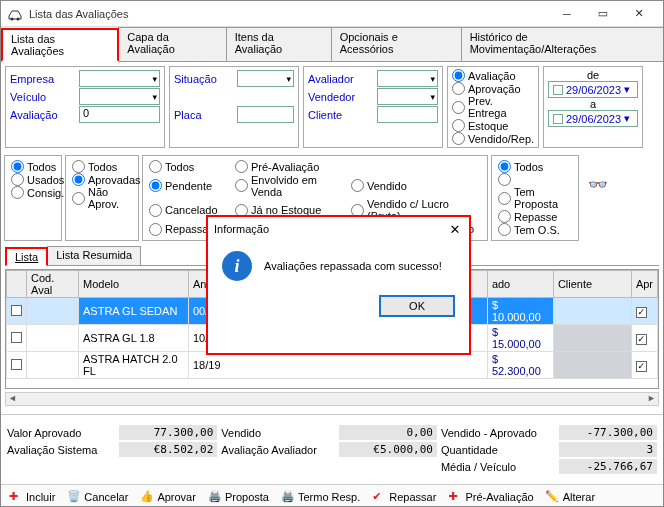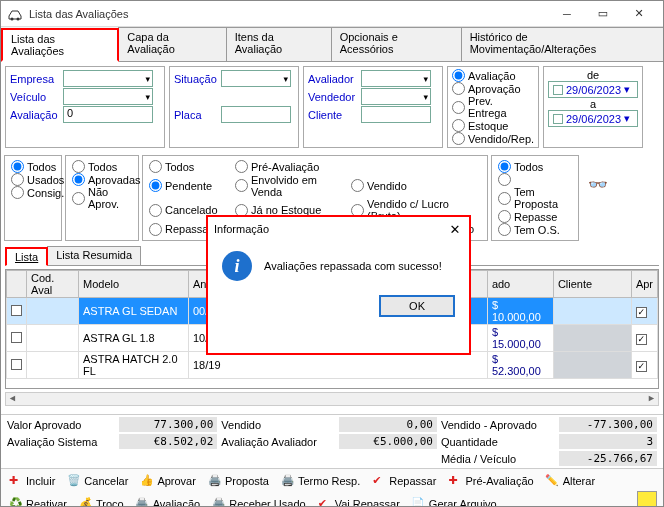--- a/index.html
+++ b/index.html
@@ -6,21 +6,21 @@
 body { margin: 0; background: #fff; width: 664px; height: 507px; overflow: hidden; border:1px solid #888; position:relative; }
 .titlebar { height: 26px; background: #fff; display:flex; align-items:center; padding:0 6px; border-bottom:1px solid #ddd; }
 .titlebar .icon { width:16px; height:16px; margin-right:6px; display:inline-block; }
 .titlebar .title { flex:1; color:#333; }
 .titlebar .ctrl { width:36px; height:22px; display:flex; align-items:center; justify-content:center; color:#333; }
 .tabs { display:flex; border-bottom:1px solid #999; background:#f5f5f5; }
 .tab { padding:3px 8px; border:1px solid #999; border-bottom:none; margin-right:-1px; background:#f0f0f0; cursor:default; }
 .tab.active { background:#fff; border:2px solid red; border-bottom:2px solid #fff; position:relative; top:1px; }
 .toolbar { padding:4px; display:flex; gap:4px; }
 .fieldset { border:1px solid #aaa; padding:2px 4px; display:inline-block; }
-.row { display:flex; align-items:center; gap:3px; margin:1px 0; }
+.row { display:flex; align-items:center; gap:19px; margin:1px 0; }
 .lbl { color:#00c; min-width:50px; }
 .combo { border:1px solid #7a9; height:17px; background:#fff; display:flex; align-items:center; justify-content:flex-end; padding:0 2px; }
 .combo::after { content:"▾"; font-size:9px; }
 .radio { display:flex; align-items:center; gap:3px; }
 .radio input { margin:0; }
 .date-box { border:1px solid #7a9; padding:1px 4px; color:#00c; display:flex; align-items:center; gap:3px; }
 .date-chk { width:10px; height:10px; border:1px solid #7a9; display:inline-block; }
 .filters { display:flex; gap:3px; padding:3px; }
 .filter-group { border:1px solid #aaa; padding:4px 6px; }
 .subtabs { display:flex; border-bottom:1px solid #999; margin:2px 4px 0; }
@@ -31,21 +31,21 @@
 th { background:#eee; border:1px solid #bbb; padding:1px 4px; text-align:left; font-weight:normal; }
 td { border:1px solid #ddd; padding:1px 4px; height:16px; }
 tr.sel td { background:#cde8ff; }
 tr.sel td.hl { background:#1e90ff; color:#fff; }
 .chk { width:11px; height:11px; border:1px solid #666; display:inline-block; text-align:center; line-height:9px; font-size:9px; background:#fff; }
 .money { color:#00008b; }
 .blur { background:#d0d4d9; color:transparent; }
 .scrollbar-h { height:14px; background:#f0f0f0; border:1px solid #ccc; margin:2px 4px; position:relative; }
 .scrollbar-h::before { content:"◄"; position:absolute; left:2px; top:0; font-size:9px; color:#666; }
 .scrollbar-h::after { content:"►"; position:absolute; right:2px; top:0; font-size:9px; color:#666; }
-.totals { display:grid; grid-template-columns:auto auto auto auto auto auto; gap:2px 4px; padding:2px 6px; align-items:center; border-top:1px solid #ccc;margin-top:8px; }
+.totals { display:grid; grid-template-columns:auto auto auto auto auto auto; gap:2px 4px; padding:10px 6px; align-items:center; border-top:1px solid #ccc;margin-top:8px; }
 .totval { background:#e4e4e4; padding:1px 4px; text-align:right; min-width:80px; font-family:monospace; font-size:11px; }
 .btnbar { display:flex; flex-wrap:wrap; gap:2px 8px; padding:4px 6px; border-top:1px solid #ccc; background:#fafafa; }
 .tool { display:flex; align-items:center; gap:3px; padding:1px 2px; }
 .tool .ic { width:14px; height:14px; display:inline-block; }
 .modal { position:absolute; left:205px; top:214px; width:265px; height:140px; background:#fff; border:2px solid red; z-index:10; }
 .modal-title { display:flex; align-items:center; padding:4px 6px; }
 .modal-title span { flex:1; }
 .modal-close { width:16px; height:16px; display:flex; align-items:center; justify-content:center; font-size:13px; }
 .modal-body { display:flex; align-items:center; gap:12px; padding:10px 14px; }
 .info-icon { width:30px; height:30px; border-radius:50%; background:#1e70cd; display:flex; align-items:center; justify-content:center; color:#fff; font-size:18px; font-weight:bold; font-style:italic; font-family:serif; }

